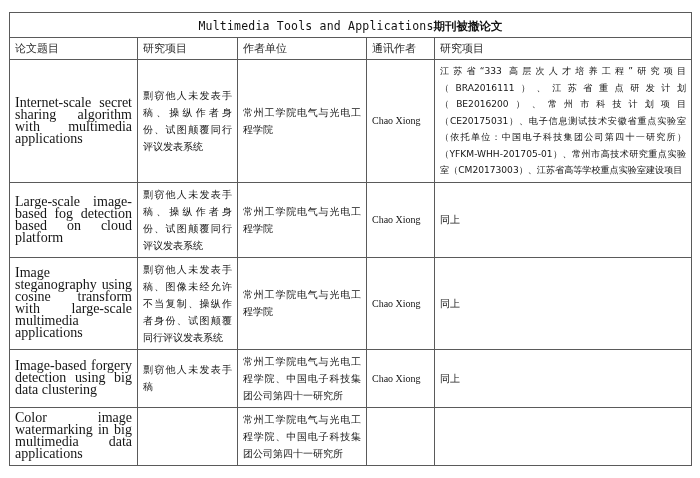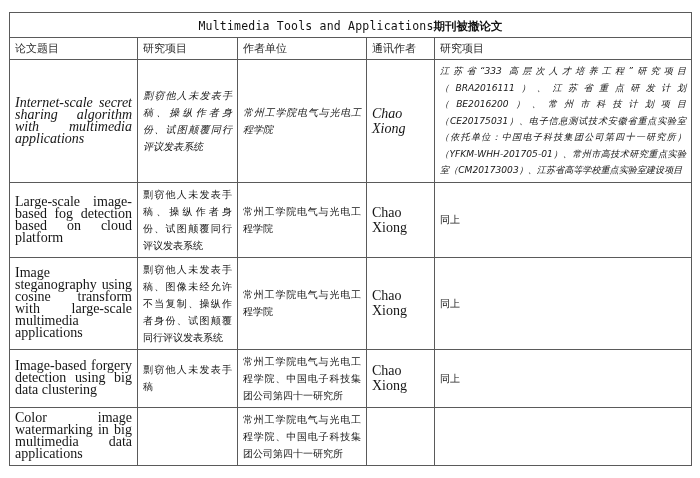--- a/index.html
+++ b/index.html
@@ -92,29 +92,29 @@
   .cjk-just {
     font-family: "DejaVu Sans", "Liberation Sans", sans-serif;
     font-size: 9.1px;
     line-height: 16.5px;
     color: #151515;
     text-align: justify;
     text-align-last: left;
   }
   .corr {
     font-family: "Liberation Serif", "DejaVu Serif", serif;
-    font-size: 14px;
+    font-size: 10px;
     color: #151515;
     text-align: left;
     line-height: 15px;
   }
   td.mid { vertical-align: middle; }
   td.top { vertical-align: top; padding-top: 5px; }
 
-  .r1 td { height: 72px; font-style: italic; }
+  .r1 td { height: 72px; }
   .r2 td { height: 47px; }
   .r3 td { height: 68px; }
   .r4 td { height: 52px; }
   .r5 td { height: 45px; }
   .r6 td { height: 54px; }
 </style>
 </head>
 <body>
 
 <div class="page">

